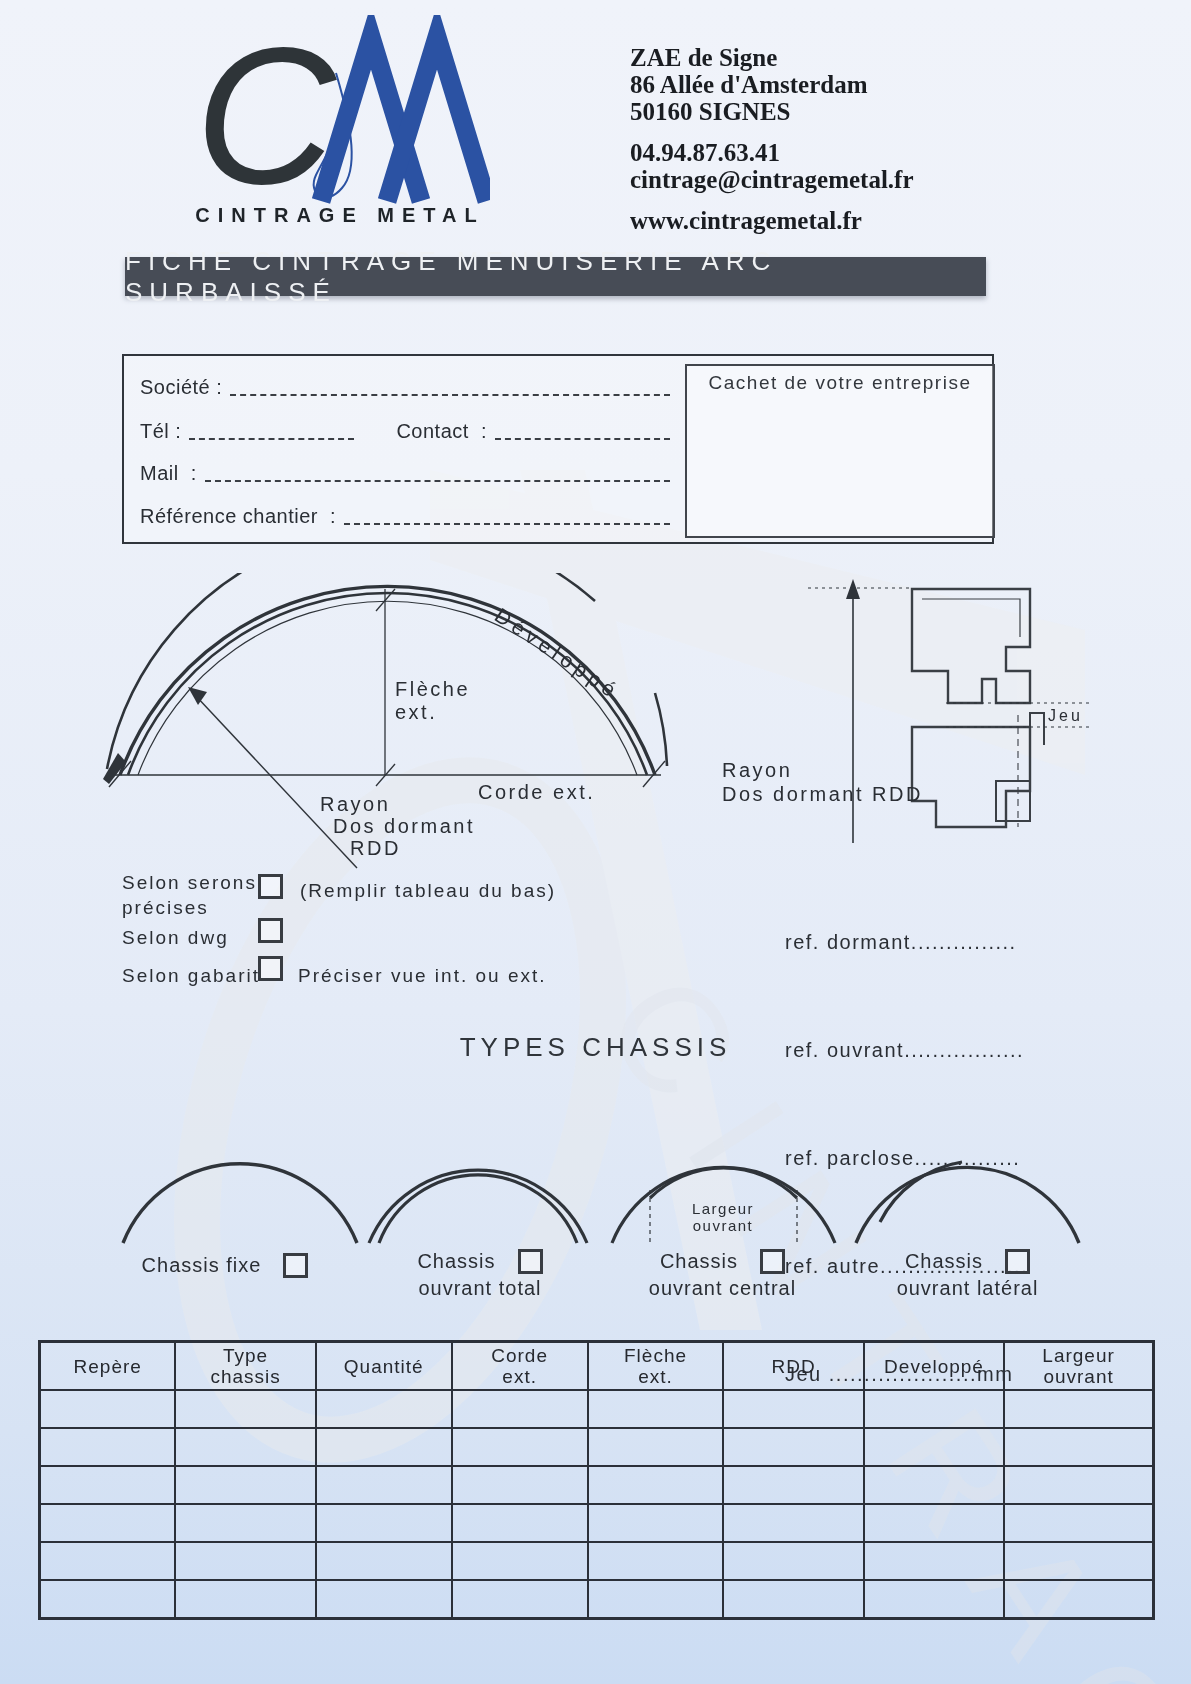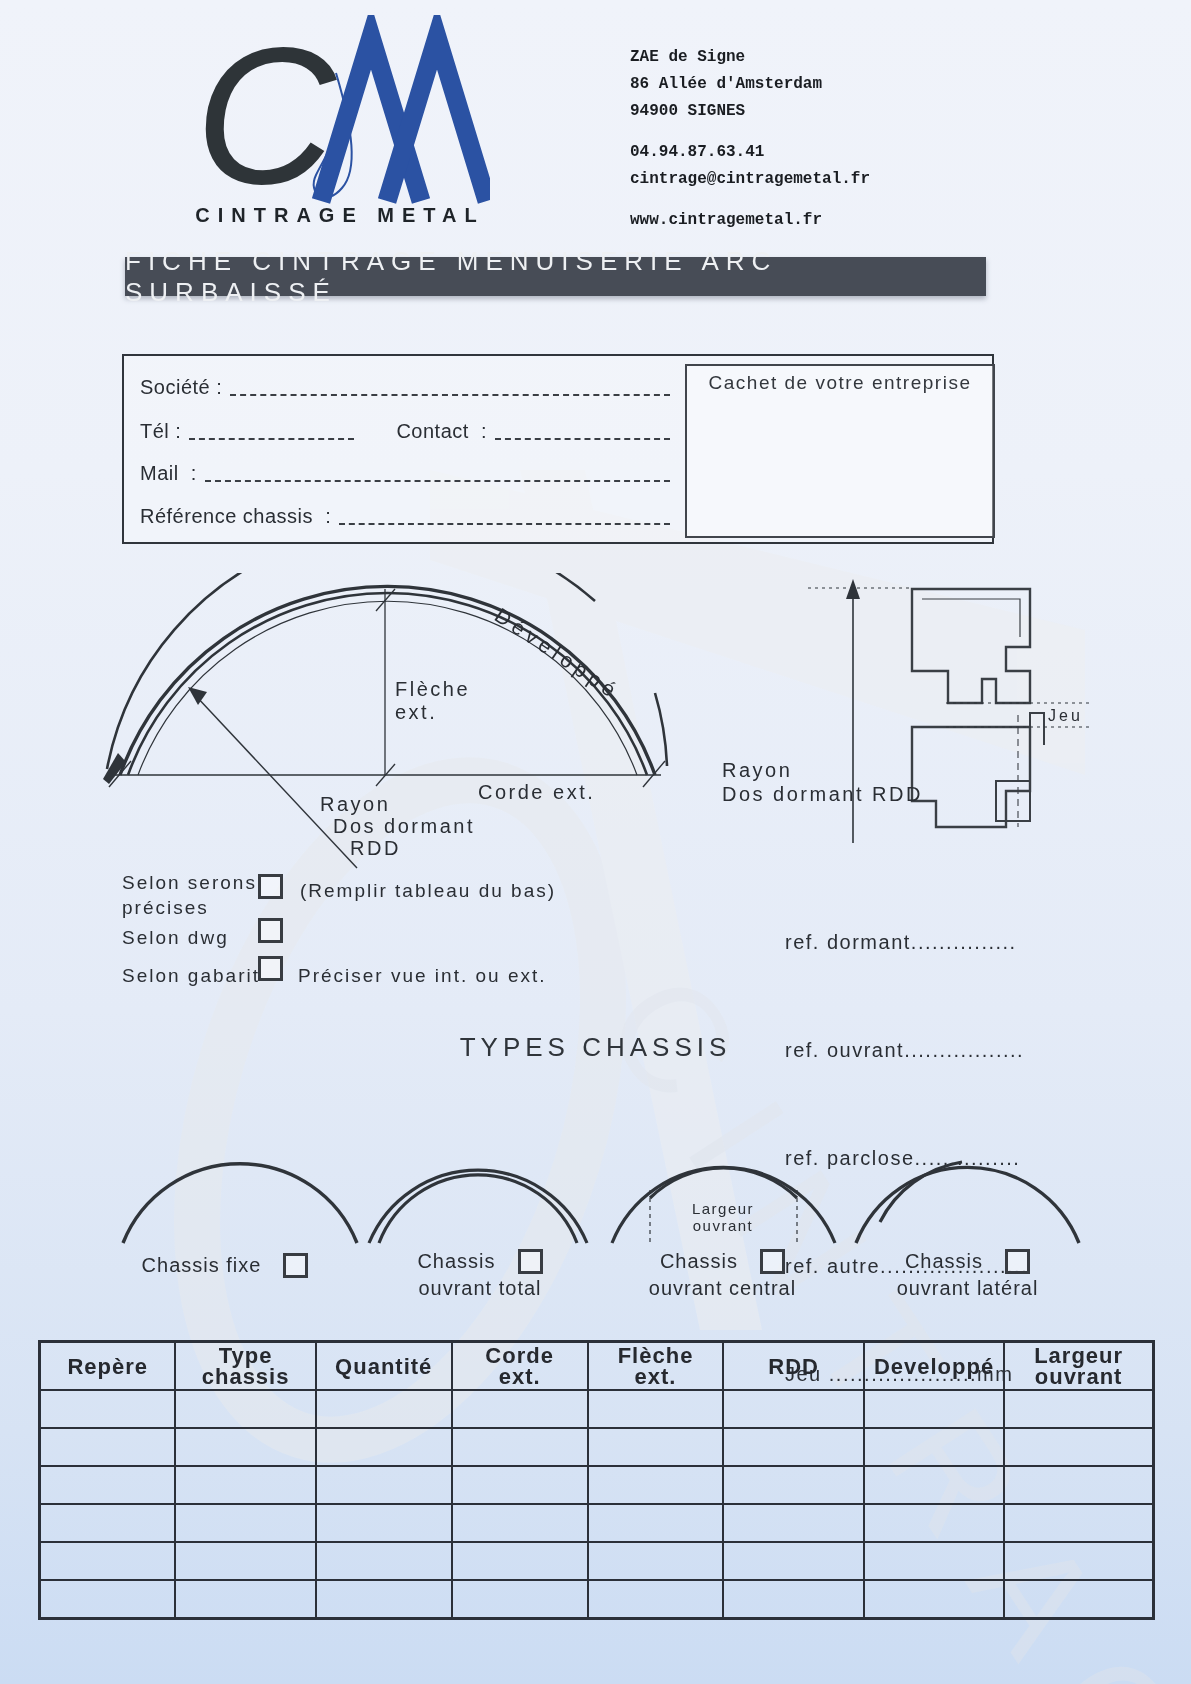--- a/index.html
+++ b/index.html
@@ -2,40 +2,40 @@
 <html><head>
 <meta charset="utf-8">
 <style>
   html,body{margin:0;padding:0;background:#c9d4e6;}
   #page{position:relative;width:1191px;height:1684px;margin:0 auto;overflow:hidden;
     background:linear-gradient(180deg,#f0f3fa 0%,#edf1f9 28%,#e4ebf7 60%,#d7e3f4 85%,#cbdcf3 100%);
     font-family:"Liberation Sans",sans-serif;color:#2a2e34;}
   .abs{position:absolute;}
   .cb{width:25px;height:25px;border:3px solid #383c42;background:rgba(255,255,255,0.45);box-sizing:border-box;}
   
-  .addr{font-family:Liberation Mono, monospace;font-weight:bold;font-size:16px;line-height:27px;color:#1a1d22;}
+  .addr{font-family:Liberation Serif, serif;font-weight:bold;font-size:25px;line-height:27px;color:#1a1d22;}
   .logo-caption{font-weight:bold;font-size:20px;letter-spacing:8px;color:#1f2429;text-align:center;}
   .titlebar{background:#474c56;color:#eef0f3;font-size:26px;letter-spacing:7px;display:flex;align-items:center;justify-content:center;box-shadow:0 3px 5px rgba(60,70,90,.35);}
   
   .formbox{border:2.5px solid #30353c;background:rgba(255,255,255,0.25);}
   .frow{position:absolute;display:flex;align-items:flex-end;font-size:20px;letter-spacing:.5px;color:#2a2e34;}
   .frow .lbl{white-space:pre;}
   .dash{border-bottom:2px dashed #3a3e44;margin-bottom:3px;margin-left:8px;}
   .cachet{border:2px solid #41454c;background:rgba(255,255,255,0.35);}
   .cachet .clbl{font-size:19px;letter-spacing:1.5px;text-align:center;margin-top:6px;color:#33373d;}
   
   .sel{font-size:19px;letter-spacing:2px;line-height:25px;}
   .refs{font-size:20px;letter-spacing:1.5px;line-height:36px;white-space:pre;}
   .heading{font-size:26px;letter-spacing:5px;color:#2f343a;text-align:center;}
   .chassis-label{font-size:20px;letter-spacing:1px;text-align:center;line-height:27px;}
   .chassis-line1{display:flex;align-items:center;justify-content:center;gap:22px;}
   
   table.grid{border-collapse:collapse;table-layout:fixed;width:100%;height:100%;border:3px solid #2b3039;}
   table.grid th,table.grid td{border:2.5px solid #2b3039;}
-  table.grid th{font-weight:700;font-size:22px;letter-spacing:1px;white-space:pre-line;line-height:21px;height:44px;padding:1px 0;color:#26292f;}
+  table.grid th{font-weight:400;font-size:19px;letter-spacing:1px;white-space:pre-line;line-height:21px;height:44px;padding:1px 0;color:#26292f;}
   table.grid td{height:34px;}
   .footer-note{font-size:23px;letter-spacing:.5px;word-spacing:7px;color:#1d2635;text-align:center;}
   svg text{font-family:"Liberation Sans",sans-serif;}
 </style>
 </head>
 <body>
 
 <div id="page">
 
   <svg class="abs" style="left:0;top:0;" width="1191" height="1684" viewBox="0 0 1191 1684">
@@ -51,21 +51,21 @@
     <text x="5" y="168" font-family="'DejaVu Serif',serif" font-style="italic" font-size="195" fill="#2e3438">C</text>
     <path d="M146,58 C163,115 168,155 152,173 C136,192 117,179 126,160 C134,143 160,105 181,26" stroke="#2b52a3" stroke-width="2" fill="none"></path>
     <path d="M131,186 L181,22 L231,186" stroke="#2b52a3" stroke-width="19" fill="none" stroke-miterlimit="10"></path>
     <path d="M197,186 L247,22 L297,186" stroke="#2b52a3" stroke-width="19" fill="none" stroke-miterlimit="10"></path>
   </svg>
   <div class="abs logo-caption" style="left:190px;top:204px;width:300px;">CINTRAGE METAL</div>
 
   <div class="abs addr" style="left:630px;top:44px;">
     <div>ZAE de Signe</div>
     <div>86 Allée d'Amsterdam</div>
-    <div>94900 SIGNES</div>
+    <div>50160 SIGNES</div>
     <div style="height:14px;"></div>
     <div>04.94.87.63.41</div>
     <div>cintrage@cintragemetal.fr</div>
     <div style="height:14px;"></div>
     <div>www.cintragemetal.fr</div>
   </div>
 
   <div class="abs titlebar" style="left:125px;top:257px;width:861px;height:39px;">FICHE CINTRAGE MENUISERIE ARC SURBAISSÉ</div>
 
   <div class="abs formbox" style="left:122px;top:314px;width:868px;height:186px;margin-top:40px;">
@@ -78,21 +78,21 @@
       <span class="dash" style="width:165px;"></span>
       <span style="width:42px;"></span>
       <span class="lbl">Contact  :</span>
       <span class="dash" style="flex:1;"></span>
     </div>
     <div class="frow" style="left:16px;top:106px;width:530px;">
       <span class="lbl">Mail  :</span>
       <span class="dash" style="flex:1;"></span>
     </div>
     <div class="frow" style="left:16px;top:149px;width:530px;">
-      <span class="lbl">Référence chassis  :</span>
+      <span class="lbl">Référence chantier  :</span>
       <span class="dash" style="flex:1;"></span>
     </div>
     <div class="abs cachet" style="left:561px;top:8px;width:306px;height:170px;">
       <div class="clbl">Cachet de votre entreprise</div>
     </div>
   </div>
 
   <svg class="abs" style="left:95px;top:573px;" width="575" height="300" viewBox="0 0 575 300">
 
     <line x1="18" y1="202" x2="566" y2="202" stroke="#2f343a" stroke-width="1.4"></line>

